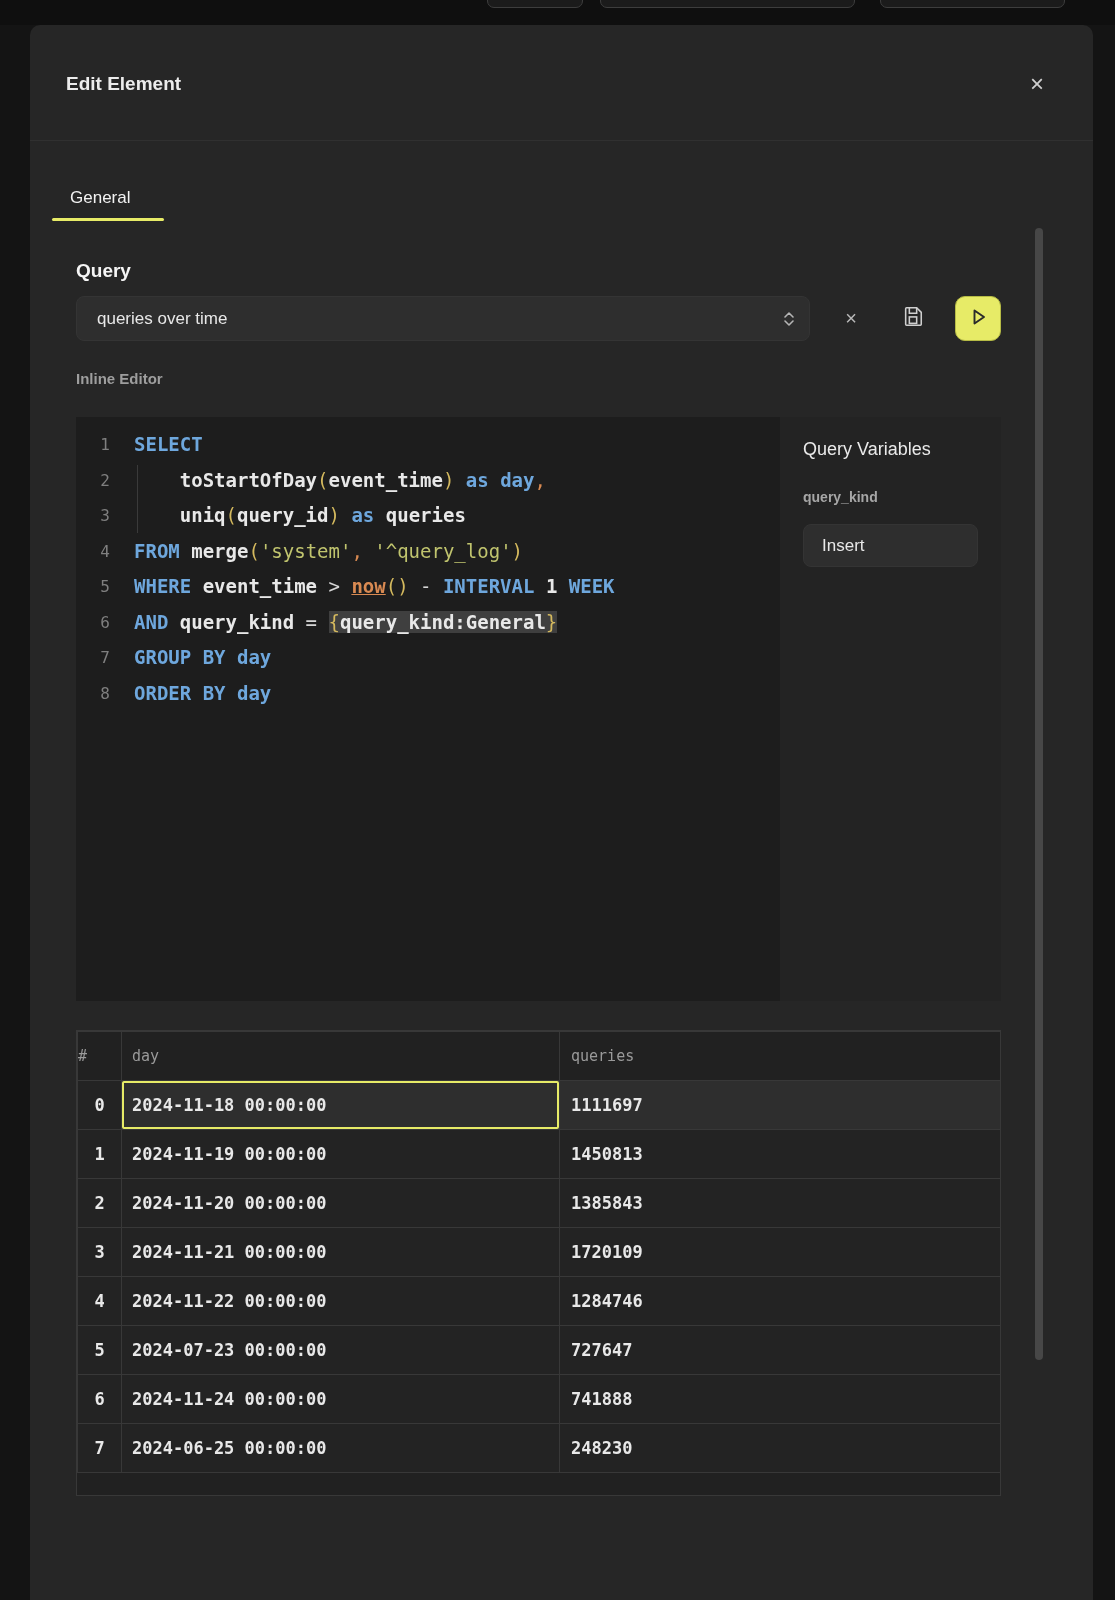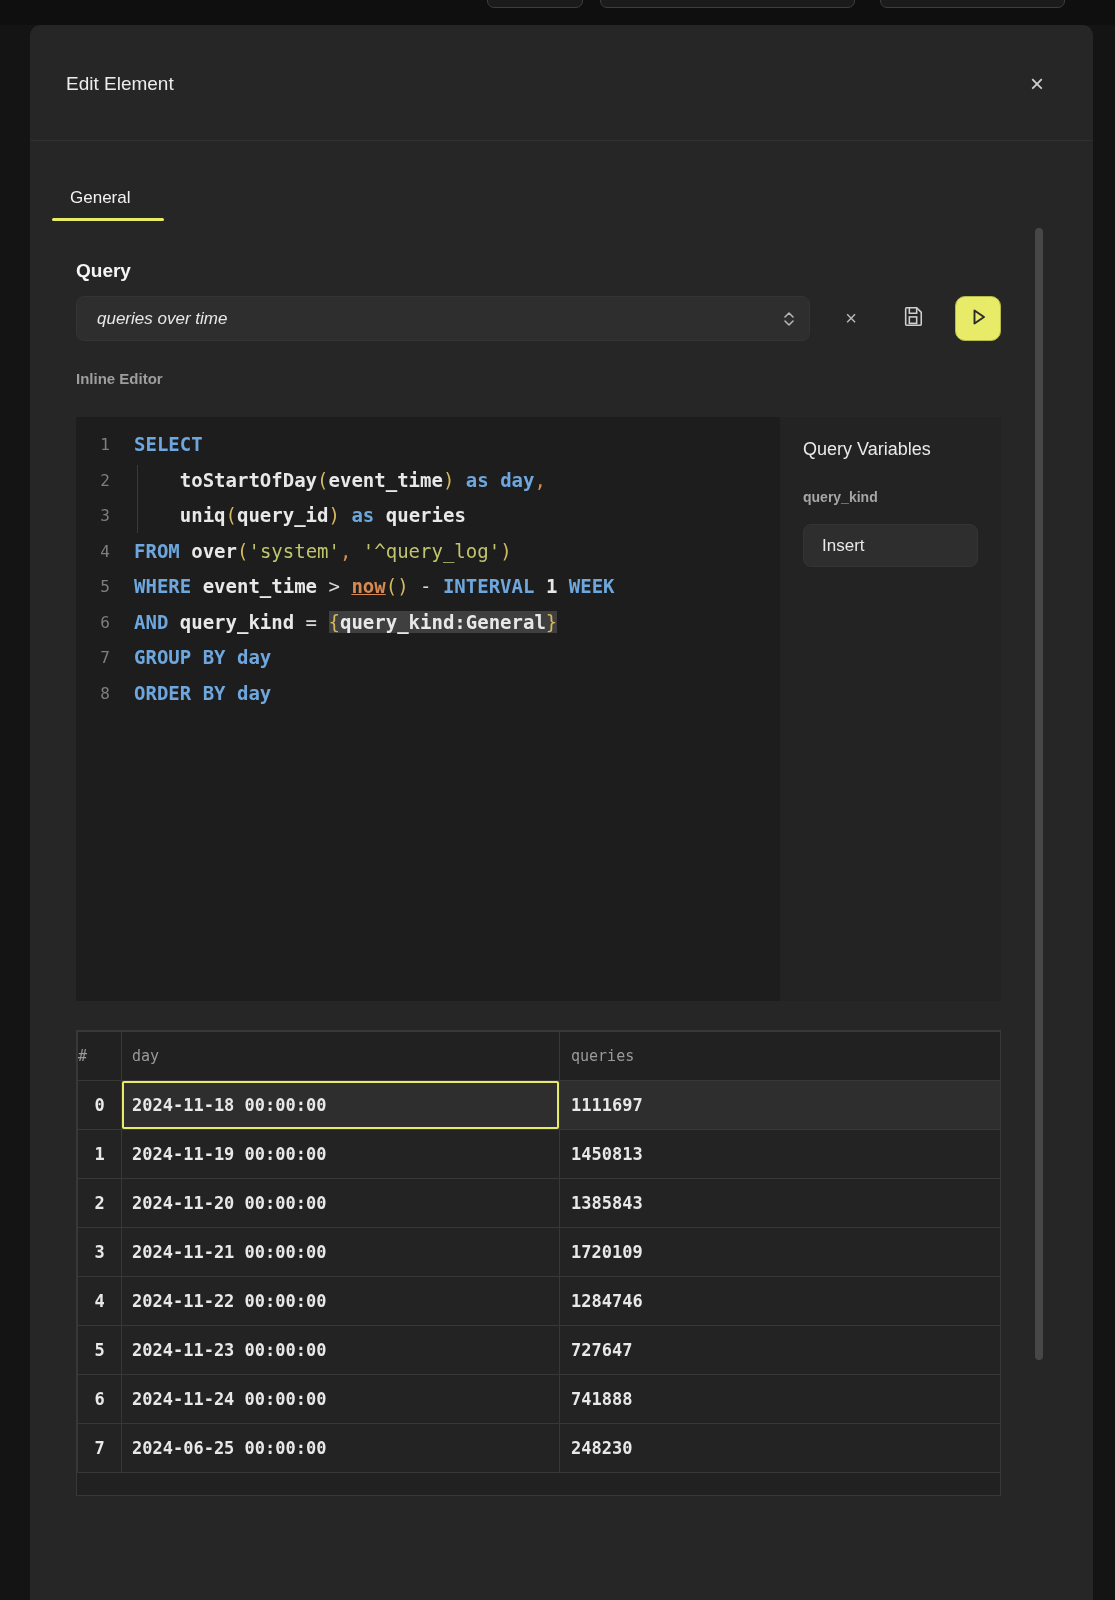--- a/index.html
+++ b/index.html
@@ -9,40 +9,40 @@
   
   .topbar { position:absolute; left:0; top:0; width:1115px; height:25px; background:#0f0f0f; }
   .ghost-btn { position:absolute; top:-8px; height:16px; border:1px solid #3d3d3d;
                background:#1b1b1b; border-radius:7px; }
 
   
   .modal { position:absolute; left:30px; top:25px; width:1063px; height:1575px;
            background:var(--modal_bg,#262626); border-radius:10px 10px 0 0; overflow:hidden; }
 
   .modal-title { position:absolute; left:36px; top:47px; font-size:19px; line-height:24px;
-                 color:#ececec; font-weight:400; }
+                 color:#ececec; font-weight:700; }
   .close-btn { position:absolute; left:992px; top:44px; width:30px; height:30px;
                display:flex; align-items:center; justify-content:center;
                color:#cfcfcf; font-size:24px; cursor:pointer; }
   .header-divider { position:absolute; left:0; top:115px; width:100%; height:1px; background:#303030; }
 
   
   .tab { position:absolute; left:22px; top:152px; padding:0 18px; height:41px;
          display:flex; align-items:center; color:#f2f2f2; font-size:17px; cursor:pointer; }
   .tab-underline { position:absolute; left:22px; top:193px; width:112px; height:3px;
                    border-radius:2px; background:var(--accent,#e7eb67); }
 
   
   .query-heading { position:absolute; left:46px; top:235px; font-size:19px; font-weight:700; color:#f5f5f5; }
 
   .query-row { position:absolute; left:46px; top:271px; width:925px; height:45px; }
   .query-select { position:absolute; left:0; top:0; width:734px; height:45px; background:#2e2e2e;
                   border:1px solid #343434; border-radius:8px; display:flex; align-items:center;
                   padding:0 40px 0 20px; cursor:pointer; }
-  .query-select-value { color:#e8e8e8; font-size:17px;font-style:italic; }
+  .query-select-value { color:#e8e8e8; font-size:17px; }
   .select-chevron { position:absolute; right:13px; top:12px; }
   .icon-btn { position:absolute; top:6px; width:32px; height:32px; display:flex;
               align-items:center; justify-content:center; cursor:pointer; }
   .clear-btn { left:759px; color:#b9b9b9; font-size:20px; }
   .save-btn { left:821px; }
   .run-btn { position:absolute; left:879px; top:0; width:46px; height:45px;
              background:var(--accent,#e7eb67); border:1px solid #b6bb45; border-radius:10px;
              display:flex; align-items:center; justify-content:center; cursor:pointer; }
 
   .inline-editor-label { position:absolute; left:46px; top:345px; font-size:15px;
@@ -162,21 +162,21 @@
           <div class="code-line">
             <span class="line-num">2</span>
             <span class="line-content"><span class="tok-op">    </span><span class="tok-id">toStartOfDay</span><span class="tok-paren">(</span><span class="tok-id">event_time</span><span class="tok-paren">)</span><span class="tok-op"> </span><span class="tok-kw">as</span><span class="tok-op"> </span><span class="tok-kw">day</span><span class="tok-punct">,</span></span>
           </div>
           <div class="code-line">
             <span class="line-num">3</span>
             <span class="line-content"><span class="tok-op">    </span><span class="tok-id">uniq</span><span class="tok-paren">(</span><span class="tok-id">query_id</span><span class="tok-paren">)</span><span class="tok-op"> </span><span class="tok-kw">as</span><span class="tok-op"> </span><span class="tok-id">queries</span></span>
           </div>
           <div class="code-line">
             <span class="line-num">4</span>
-            <span class="line-content"><span class="tok-kw">FROM</span><span class="tok-op"> </span><span class="tok-id">over</span><span class="tok-paren">(</span><span class="tok-str">'system'</span><span class="tok-punct">,</span><span class="tok-op"> </span><span class="tok-str">'^query_log'</span><span class="tok-paren">)</span></span>
+            <span class="line-content"><span class="tok-kw">FROM</span><span class="tok-op"> </span><span class="tok-id">merge</span><span class="tok-paren">(</span><span class="tok-str">'system'</span><span class="tok-punct">,</span><span class="tok-op"> </span><span class="tok-str">'^query_log'</span><span class="tok-paren">)</span></span>
           </div>
           <div class="code-line">
             <span class="line-num">5</span>
             <span class="line-content"><span class="tok-kw">WHERE</span><span class="tok-op"> </span><span class="tok-id">event_time</span><span class="tok-op"> &gt; </span><span class="tok-orange">now</span><span class="tok-paren">()</span><span class="tok-op"> - </span><span class="tok-kw">INTERVAL</span><span class="tok-op"> </span><span class="tok-num">1</span><span class="tok-op"> </span><span class="tok-kw">WEEK</span></span>
           </div>
           <div class="code-line">
             <span class="line-num">6</span>
             <span class="line-content"><span class="tok-kw">AND</span><span class="tok-op"> </span><span class="tok-id">query_kind</span><span class="tok-op"> = </span><span class="tok-paren tok-hl">{</span><span class="tok-id tok-hl">query_kind:General</span><span class="tok-paren tok-hl">}</span></span>
           </div>
           <div class="code-line">
@@ -231,21 +231,21 @@
             <td class="day-cell">2024-11-21 00:00:00</td>
             <td class="val-cell">1720109</td>
           </tr>
           <tr>
             <td class="idx-cell">4</td>
             <td class="day-cell">2024-11-22 00:00:00</td>
             <td class="val-cell">1284746</td>
           </tr>
           <tr>
             <td class="idx-cell">5</td>
-            <td class="day-cell">2024-11-23 00:00:00</td>
+            <td class="day-cell">2024-07-23 00:00:00</td>
             <td class="val-cell">727647</td>
           </tr>
           <tr>
             <td class="idx-cell">6</td>
             <td class="day-cell">2024-11-24 00:00:00</td>
             <td class="val-cell">741888</td>
           </tr>
           <tr>
             <td class="idx-cell">7</td>
             <td class="day-cell">2024-06-25 00:00:00</td>

